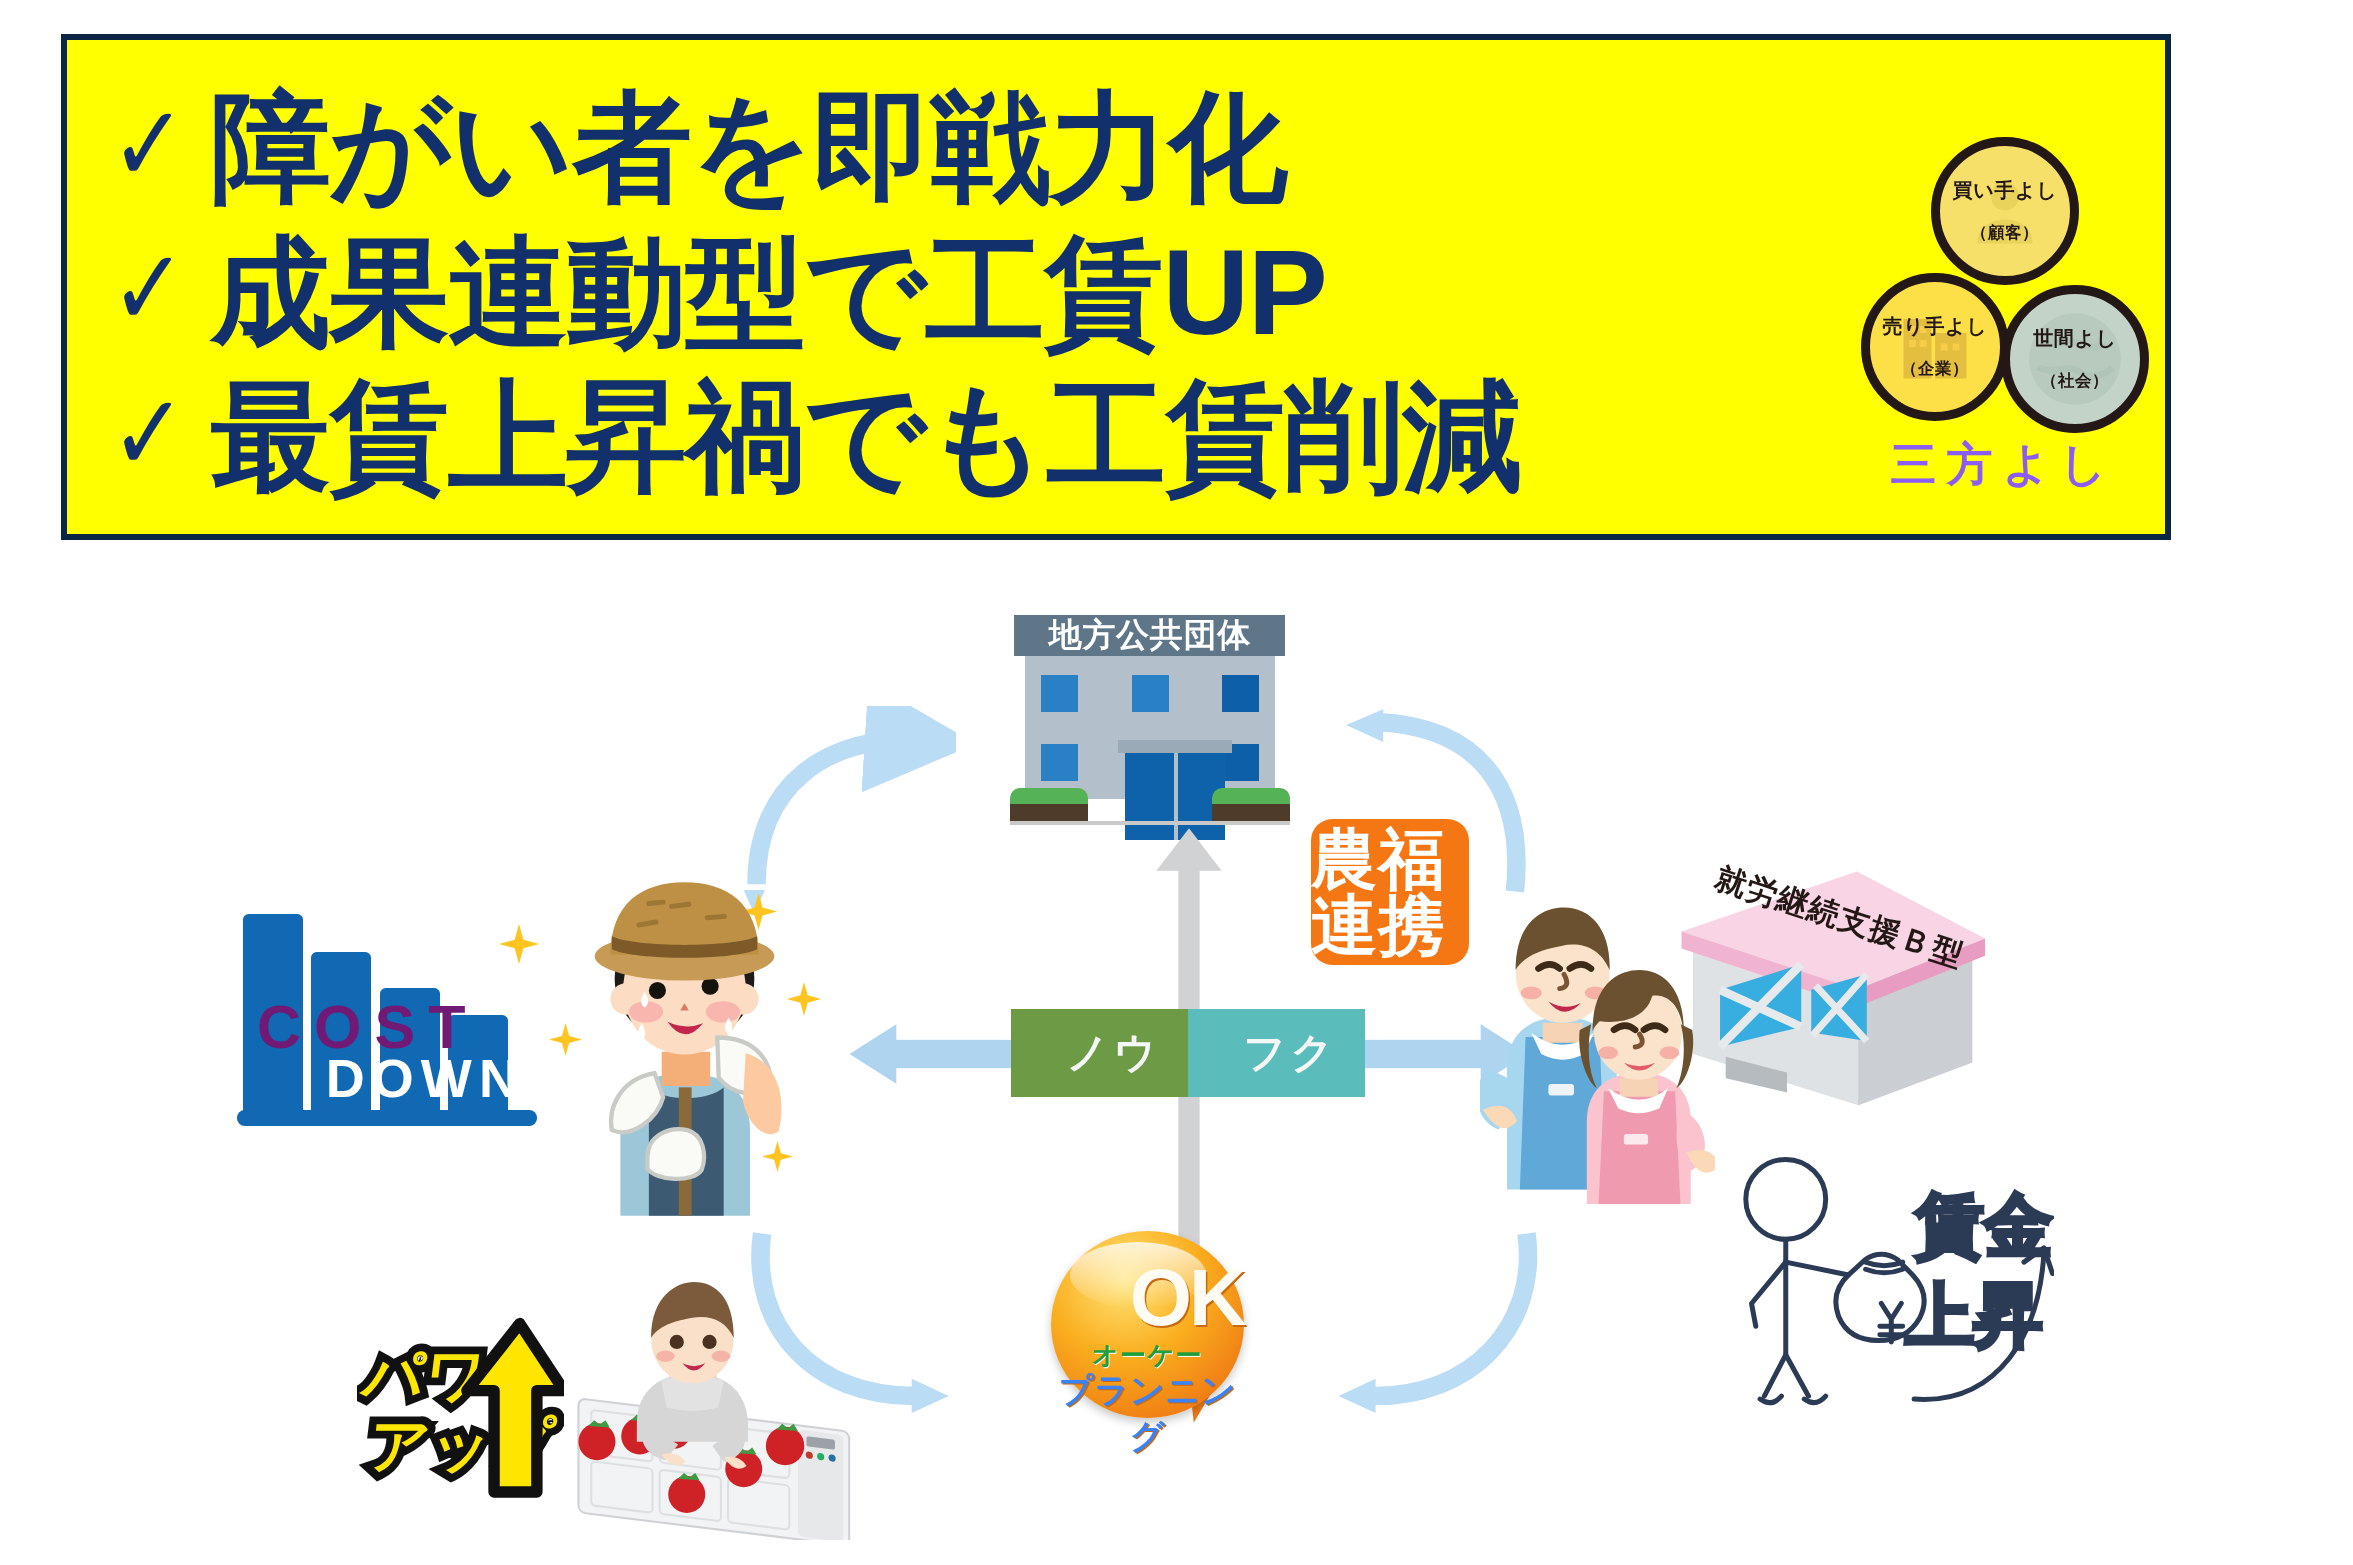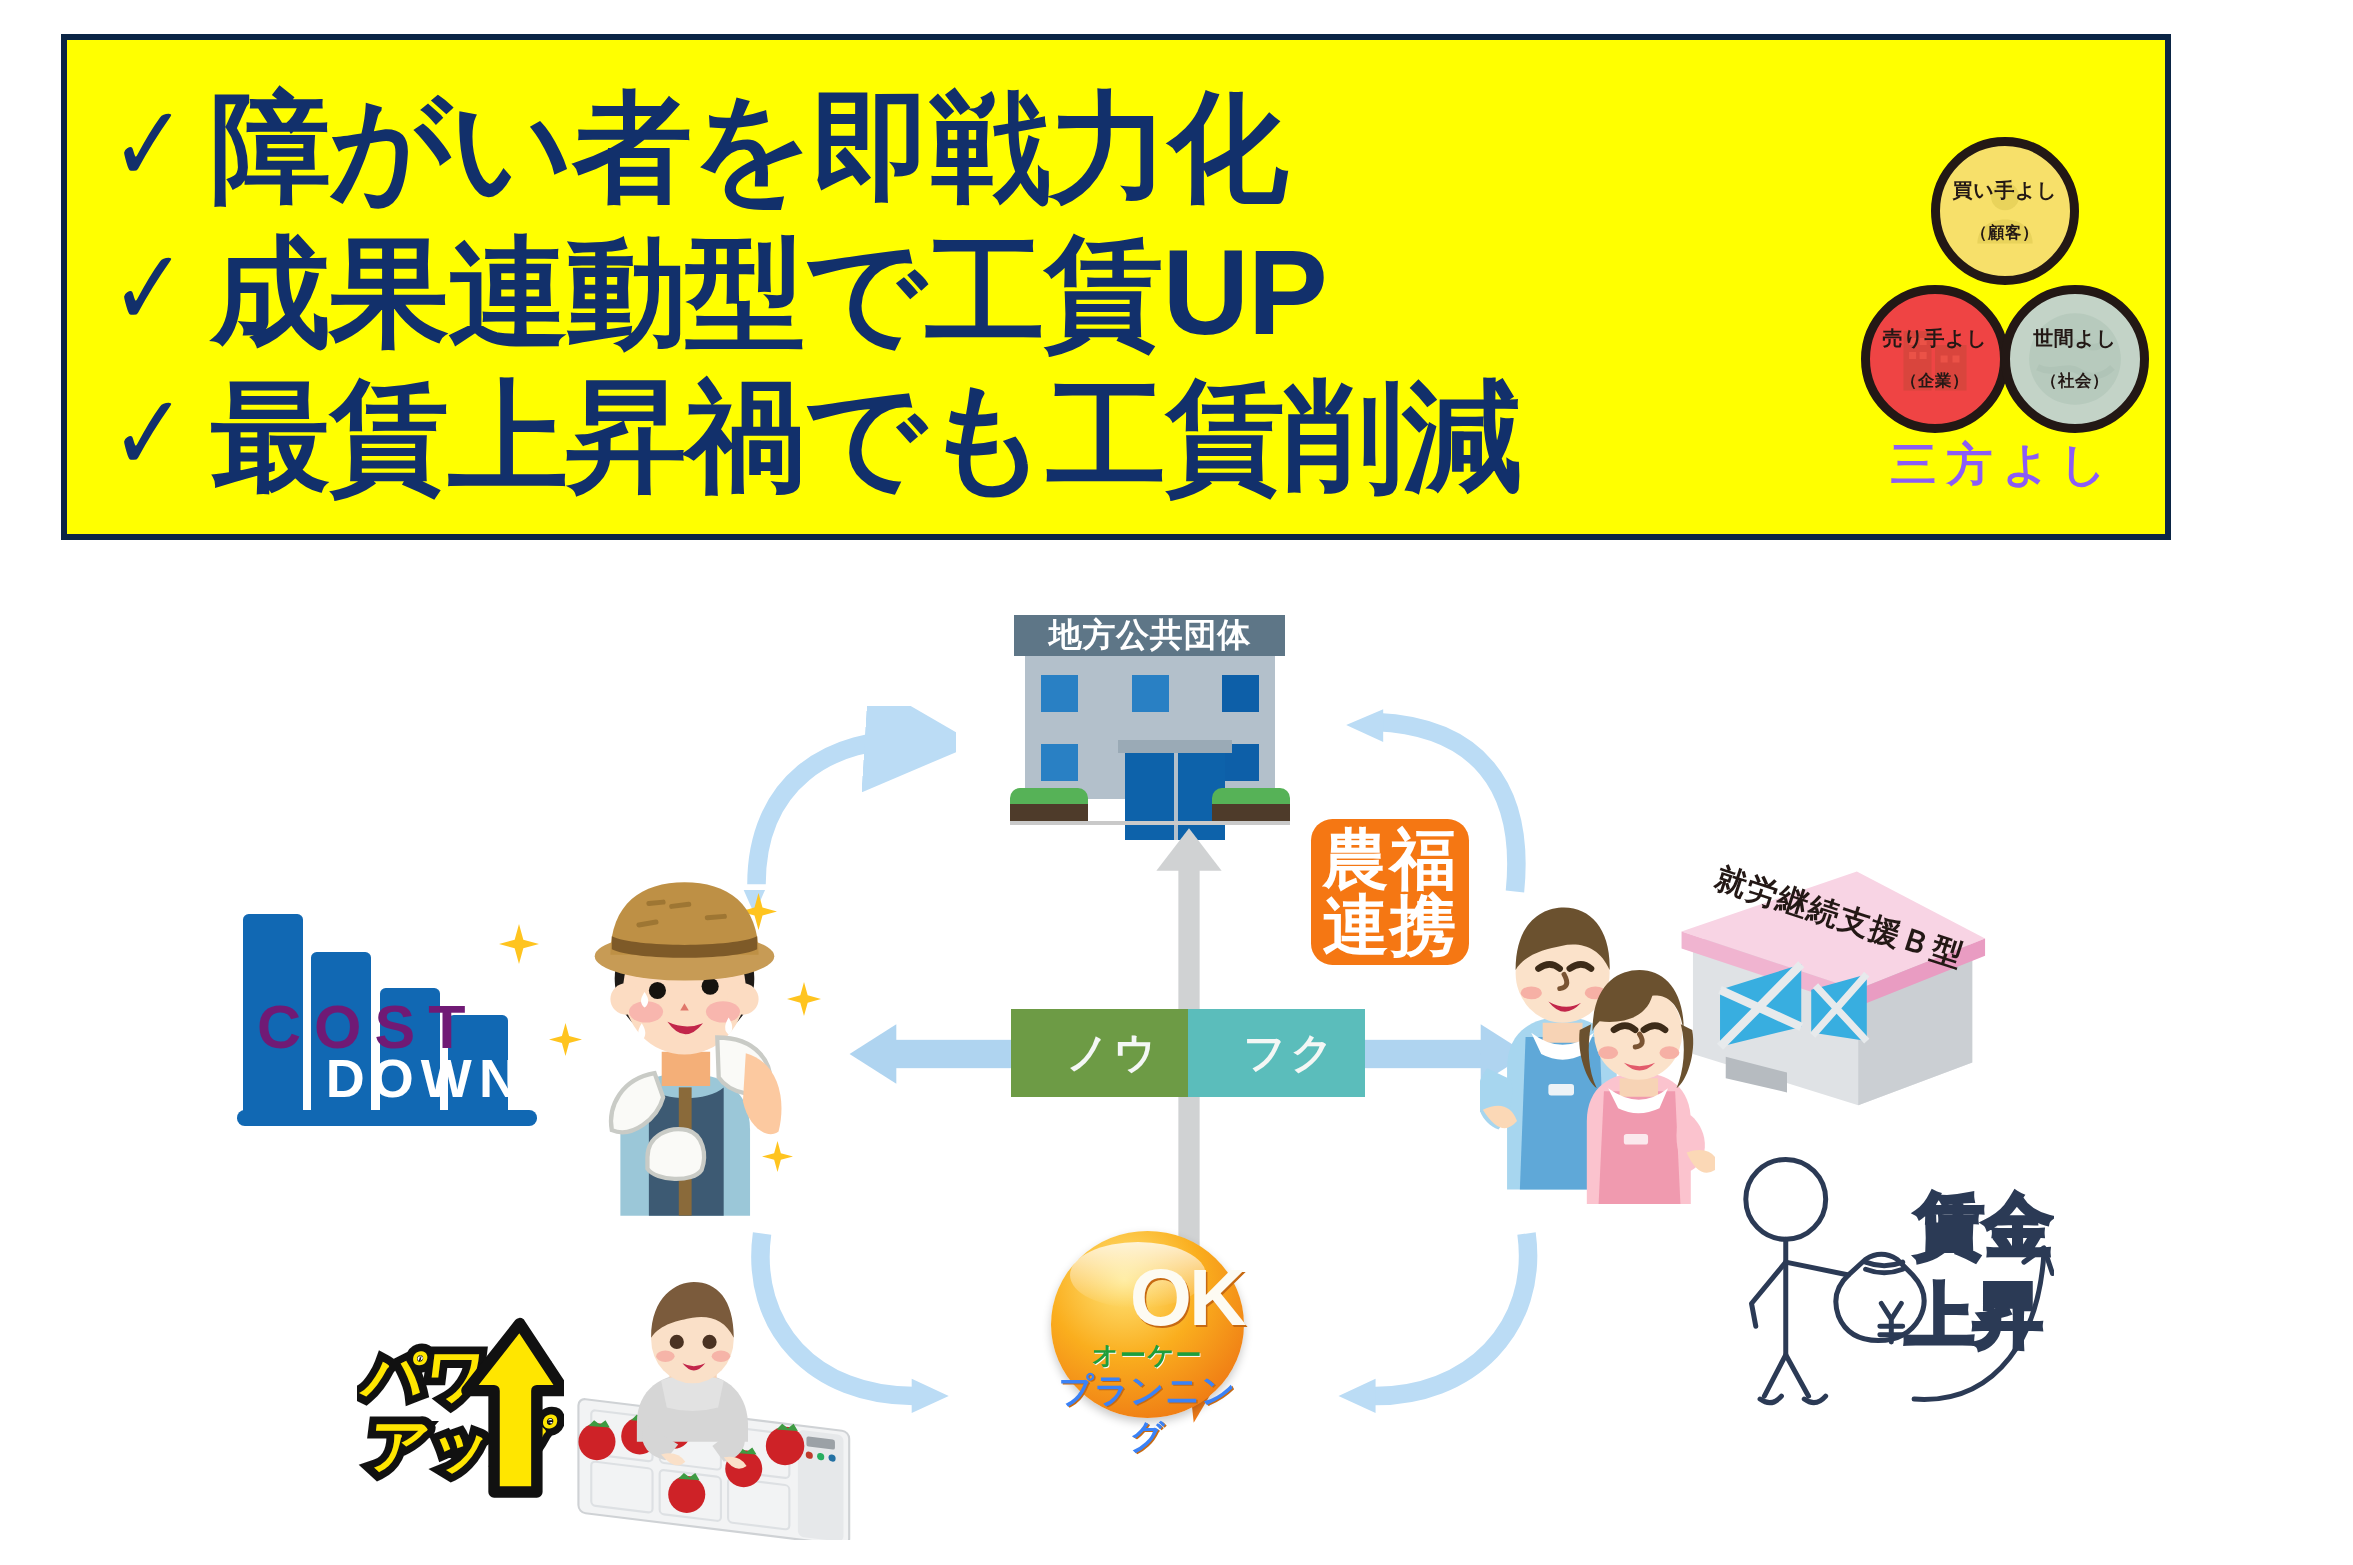--- a/index.html
+++ b/index.html
@@ -36,21 +36,21 @@
   }
   .s-circle{
     position:absolute;border-radius:50%;
     border:9.3px solid #231815;
     display:flex;flex-direction:column;align-items:center;justify-content:center;
     text-align:center;color:#231815;font-weight:bold;overflow:hidden;
   }
   .s-lab1{font-size:20px;letter-spacing:0.7px;line-height:1.1;position:relative;z-index:2;}
   .s-lab2{font-size:16.4px;letter-spacing:0.7px;line-height:1.2;position:relative;z-index:2;margin-top:22px;}
   #sc-buyer{left:70px;top:0px;width:130px;height:130px;background:#F7E06A;}
-  #sc-seller{left:0px;top:148px;width:130px;height:130px;background:#ef4444;}
+  #sc-seller{left:0px;top:136px;width:130px;height:130px;background:#fde047;}
   #sc-society{left:140px;top:148px;width:130px;height:130px;background:#C3D3C7;}
   .s-ghost{position:absolute;opacity:.22;z-index:1;}
   #sanpo-title{
     position:absolute;left:0;top:303px;width:371px;text-align:center;
     font-size:46px;font-weight:bold;color:#8b5cf6;letter-spacing:10px;
   }
 
   
   
   #gov{left:1000px;top:615px;width:300px;height:214px;}
@@ -66,21 +66,21 @@
   #gov-door{position:absolute;left:100px;top:97px;width:100px;height:87px;background:#0D62AA;}
   #gov-door:after{content:"";position:absolute;left:49px;top:0;width:3.6px;height:87px;background:#B3C0CB;}
   .hedge{position:absolute;height:24px;background:#4E3B2A;bottom:5.7px;}
   .hedge:before{content:"";position:absolute;left:0;top:-11.4px;width:100%;height:15.7px;
     background:#56B257;border-radius:10px 10px 0 0;}
   #gov-ground{position:absolute;left:10px;bottom:4.3px;width:280px;height:3.6px;background:#C9C9C9;}
 
   
   #badge-nofuku{
     left:1311px;top:819px;width:158px;height:146px;background:#F57713;
-    border-radius:21.4px;display:flex;flex-direction:column;align-items:center;
+    border-radius:21.4px;display:flex;flex-direction:column;
     justify-content:center;color:#ffffff;font-weight:bold;font-size:66px;
     line-height:1.0;letter-spacing:1.4px;
   }
 
   
   #noufuku{left:1011px;top:1009px;width:354px;height:88px;display:flex;}
   .nf{flex:1;display:flex;align-items:center;justify-content:center;
       color:#F4F7F5;font-size:42px;font-weight:bold;letter-spacing:4.3px;padding-left:28px;}
   #nf-nou{background:#6D9B45;}
   #nf-fuku{background:#5BBDBB;}

